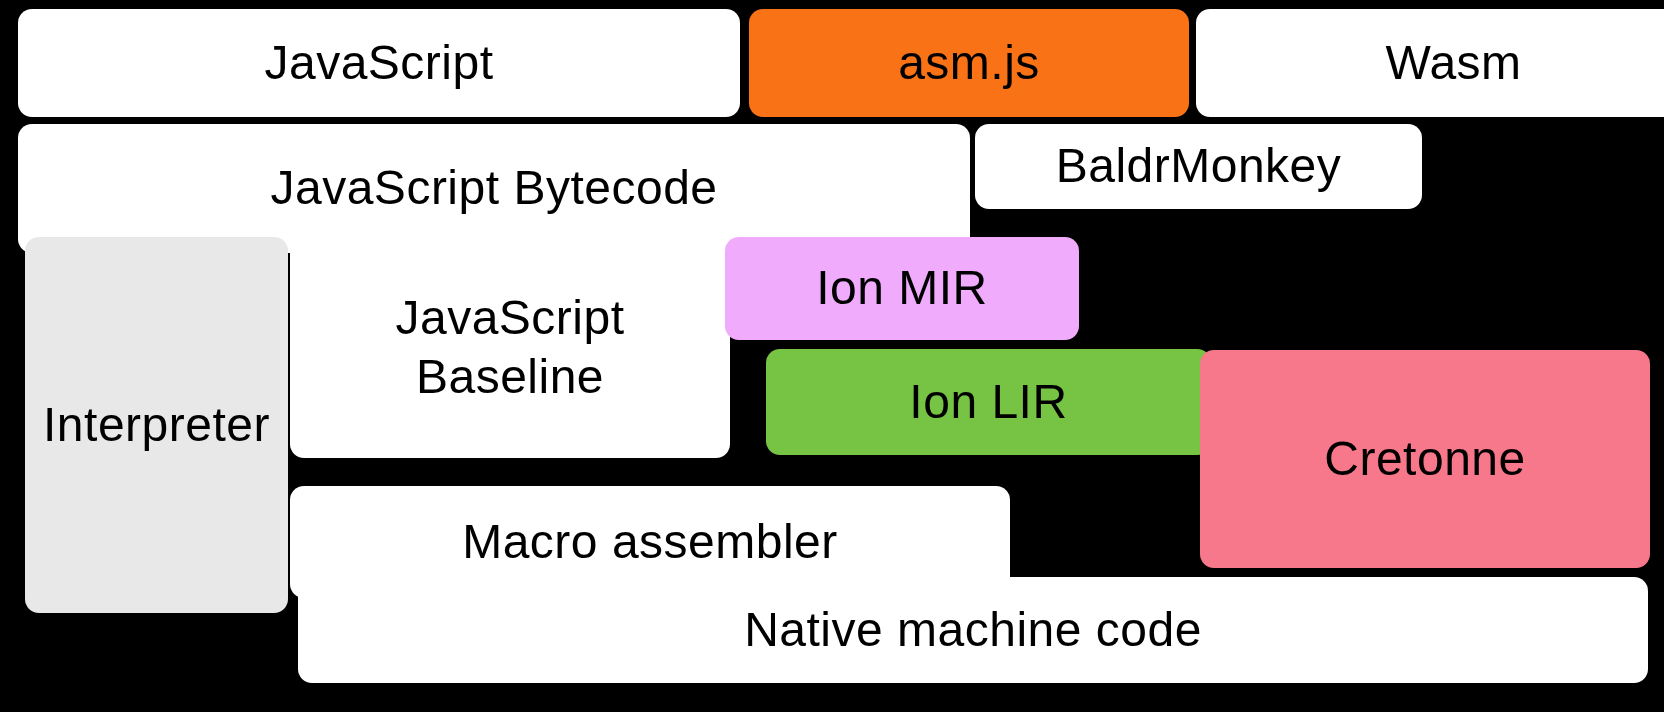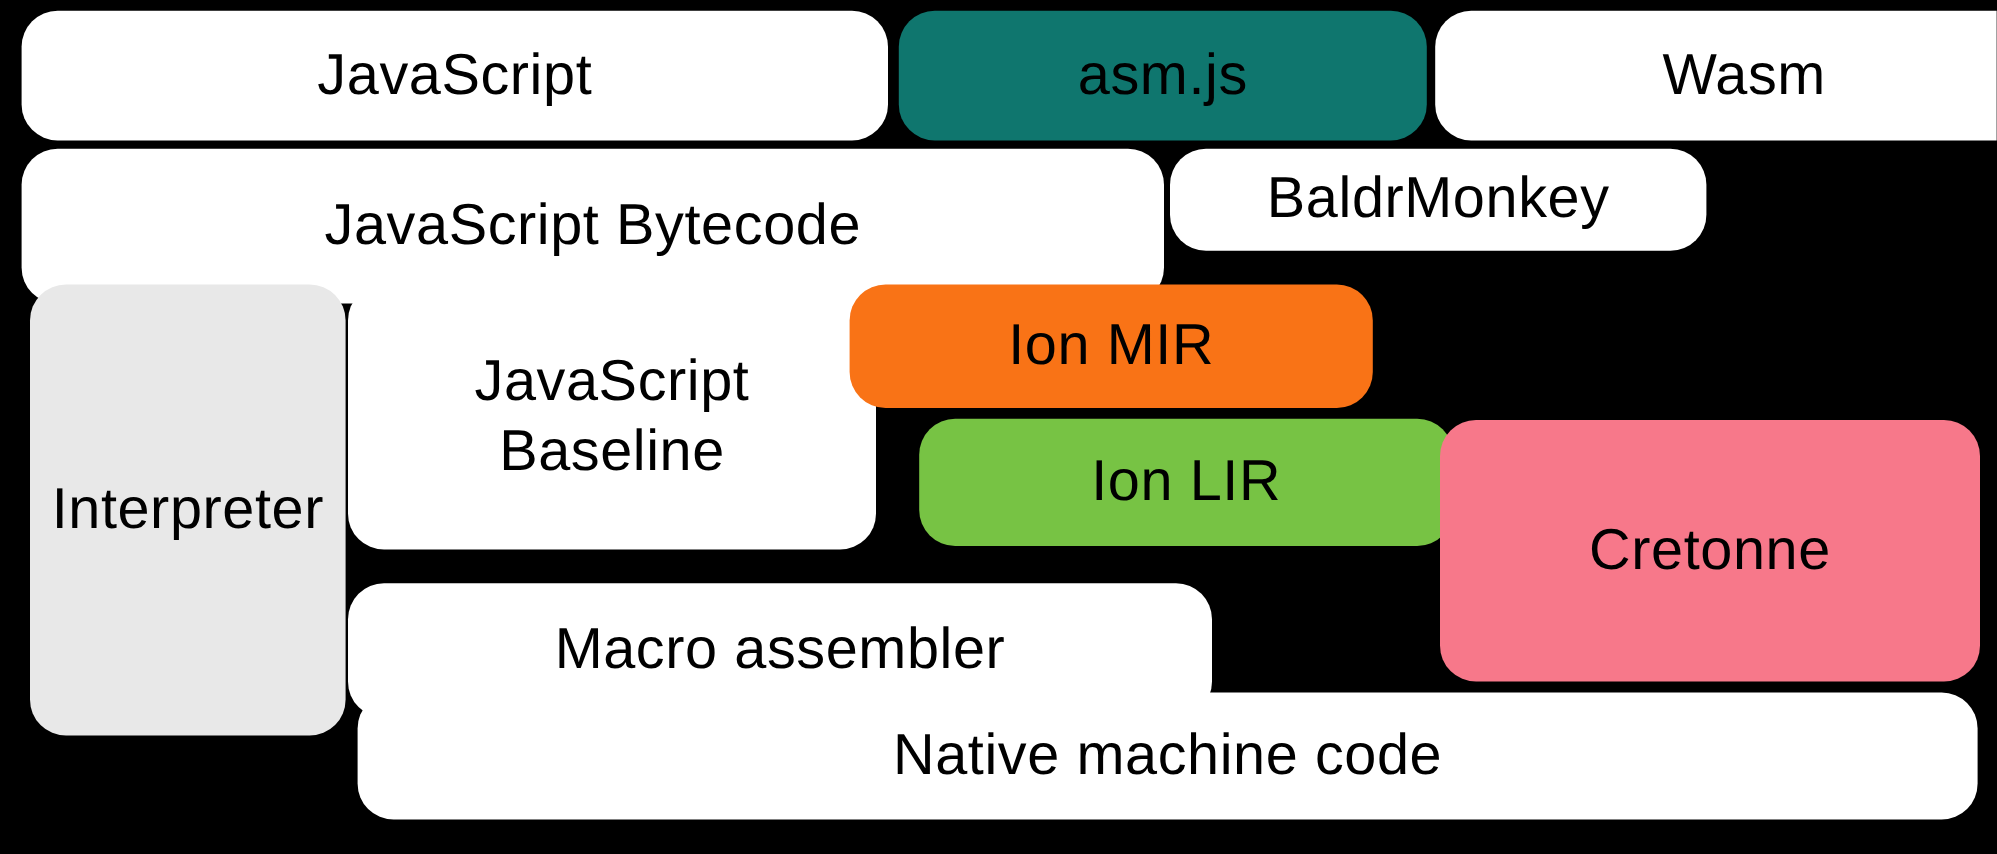--- a/index.html
+++ b/index.html
@@ -10,21 +10,21 @@
   .canvas {
     position: relative;
     width: 1664px;
     height: 712px;
     background: #000000;
     overflow: hidden;
     font-family: "Liberation Sans", sans-serif;
   }
   .box {
     position: absolute;
-    border-radius: 30px;
+    border-radius: 14px;
     display: flex;
     align-items: center;
     justify-content: center;
     box-sizing: border-box;
     background: #FFFFFF;
   }
   .box .label {
     font-size: 48px;
     line-height: 1.22;
     color: #000000;
@@ -35,21 +35,21 @@
 </style>
 </head>
 <body>
 
 <div class="canvas" style="background: rgb(0, 0, 0);">
 
   <div class="box" style="left: 18px; top: 9px; width: 722px; height: 108px; background: rgb(255, 255, 255);">
     <span class="label">JavaScript</span>
   </div>
 
-  <div class="box" style="left: 749px; top: 9px; width: 440px; height: 108px; background: #0f766e;">
+  <div class="box" style="left: 749px; top: 9px; width: 440px; height: 108px; background: #f97316;">
     <span class="label">asm.js</span>
   </div>
 
   <div class="box" style="left: 1196px; top: 9px; width: 515px; height: 108px; background: rgb(255, 255, 255);">
     <span class="label">Wasm</span>
   </div>
 
   <div class="box" style="left: 18px; top: 124px; width: 952px; height: 129px; background: rgb(255, 255, 255); justify-content: center;">
     <span class="label">JavaScript Bytecode</span>
   </div>
@@ -60,21 +60,21 @@
 
   <div class="box" style="left: 25px; top: 237px; width: 263px; height: 376px; background: rgb(232, 232, 232);">
     <span class="label">Interpreter</span>
   </div>
 
   <div class="box" style="left: 290px; top: 237px; width: 440px; height: 221px; background: rgb(255, 255, 255);">
     <span class="label">JavaScript
 Baseline</span>
   </div>
 
-  <div class="box" style="left: 708px; top: 237px; width: 436px; height: 103px; background: #f97316;">
+  <div class="box" style="left: 725px; top: 237px; width: 354px; height: 103px; background: #f0abfc;">
     <span class="label">Ion MIR</span>
   </div>
 
   <div class="box" style="left: 750px; top: 349px; width: 445px; height: 106px; background: rgb(119, 195, 68); margin-left: 16px;">
     <span class="label">Ion LIR</span>
   </div>
 
   <div class="box" style="left: 1200px; top: 350px; width: 450px; height: 218px; background: rgb(247, 120, 138);">
     <span class="label">Cretonne</span>
   </div>

